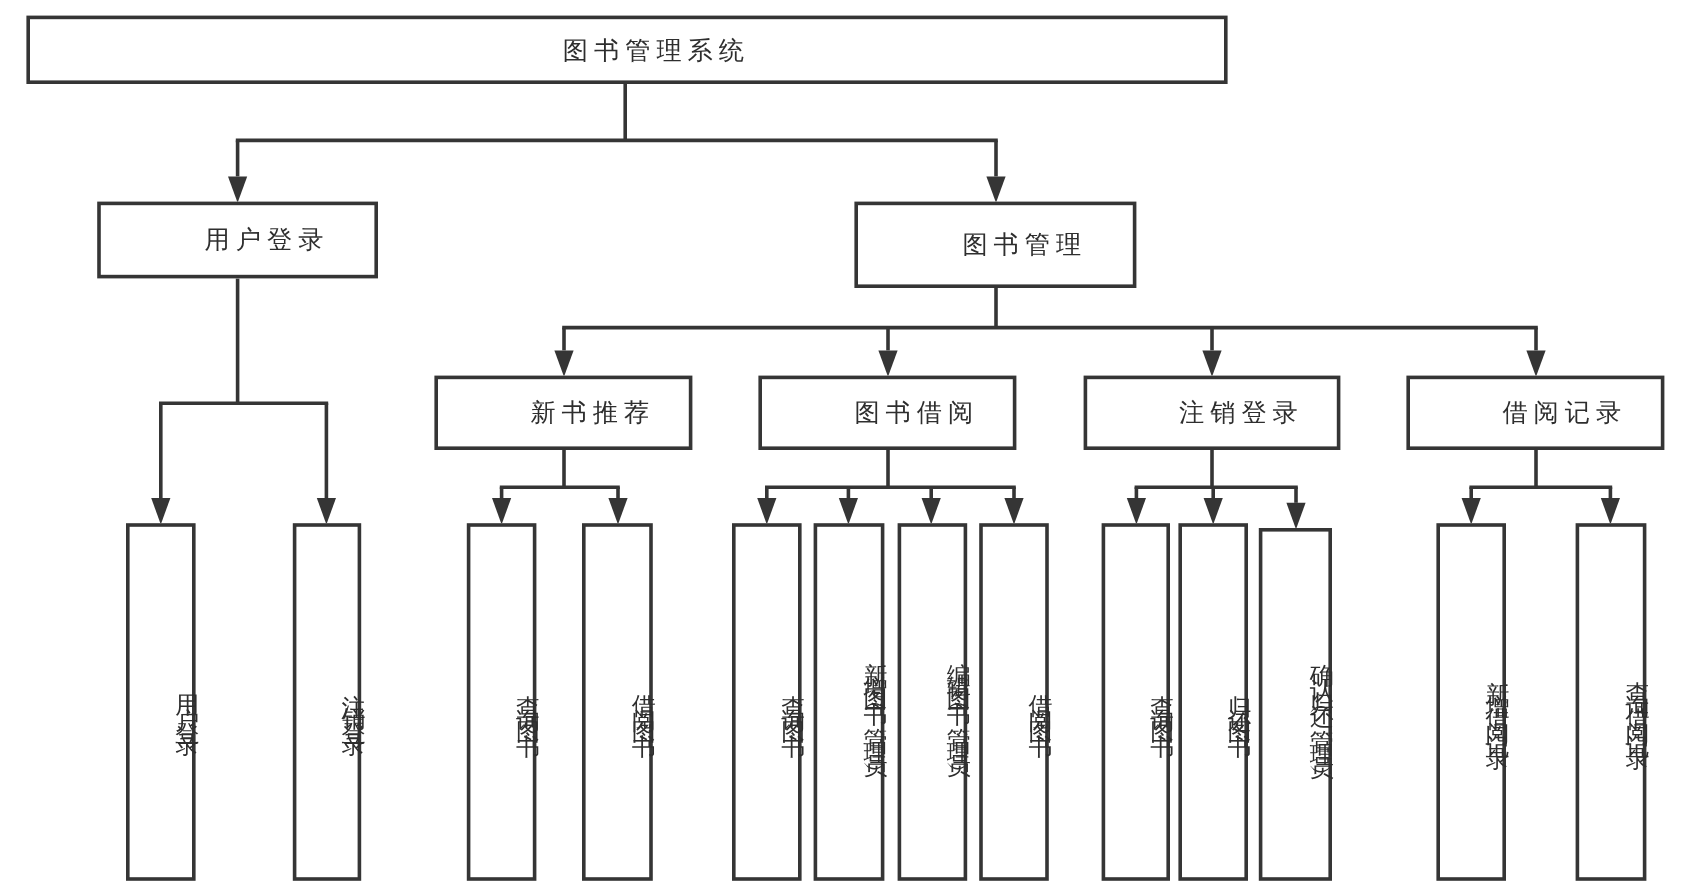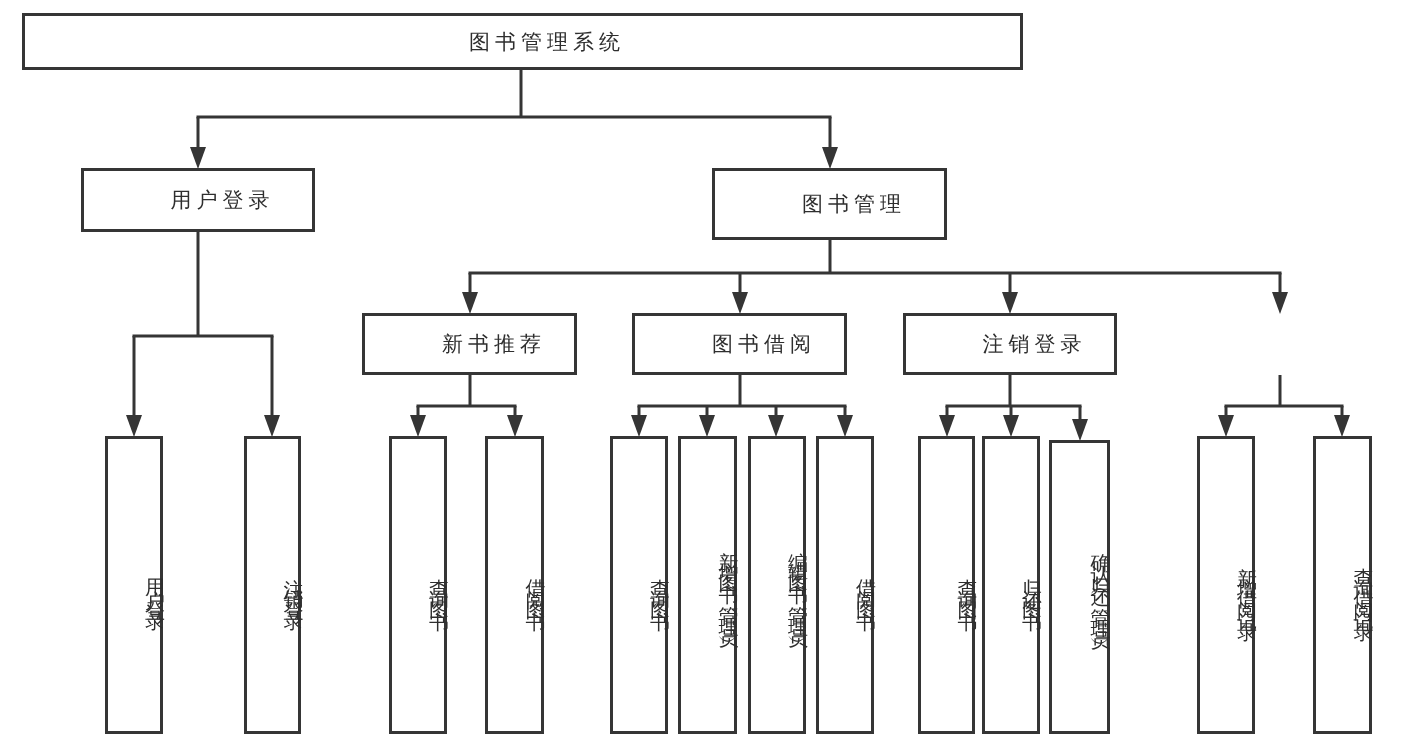--- a/index.html
+++ b/index.html
@@ -139,20 +139,21 @@
   </svg>
 
   <div class="node" style="left:22px; top:13px; width:1001px; height:57px">图书管理系统</div>
 
   <div class="node" style="left:81px; top:168px; width:234px; height:64px">用户登录</div>
   <div class="node" style="left:712px; top:168px; width:235px; height:72px">图书管理</div>
 
   <div class="node" style="left:362px; top:313px; width:215px; height:62px">新书推荐</div>
   <div class="node" style="left:632px; top:313px; width:215px; height:62px">图书借阅</div>
   <div class="node" style="left:903px; top:313px; width:214px; height:62px">注销登录</div>
+  <div class="node" style="left:1172px; top:313px; width:215px; height:62px">借阅记录</div>
 
   <div class="node vnode" style="left:105px; top:436px; width:58px; height:298px">用户登录</div>
   <div class="node vnode" style="left:244px; top:436px; width:57px; height:298px">注销登录</div>
 
   <div class="node vnode" style="left:389px; top:436px; width:58px; height:298px">查询图书</div>
   <div class="node vnode" style="left:485px; top:436px; width:59px; height:298px">借阅图书</div>
 
   <div class="node vnode" style="left:610px; top:436px; width:58px; height:298px">查询图书</div>
   <div class="node vnode" style="left:678px; top:436px; width:59px; height:298px">新增图书（管理员）</div>
   <div class="node vnode" style="left:748px; top:436px; width:58px; height:298px">编辑图书（管理员）</div>

